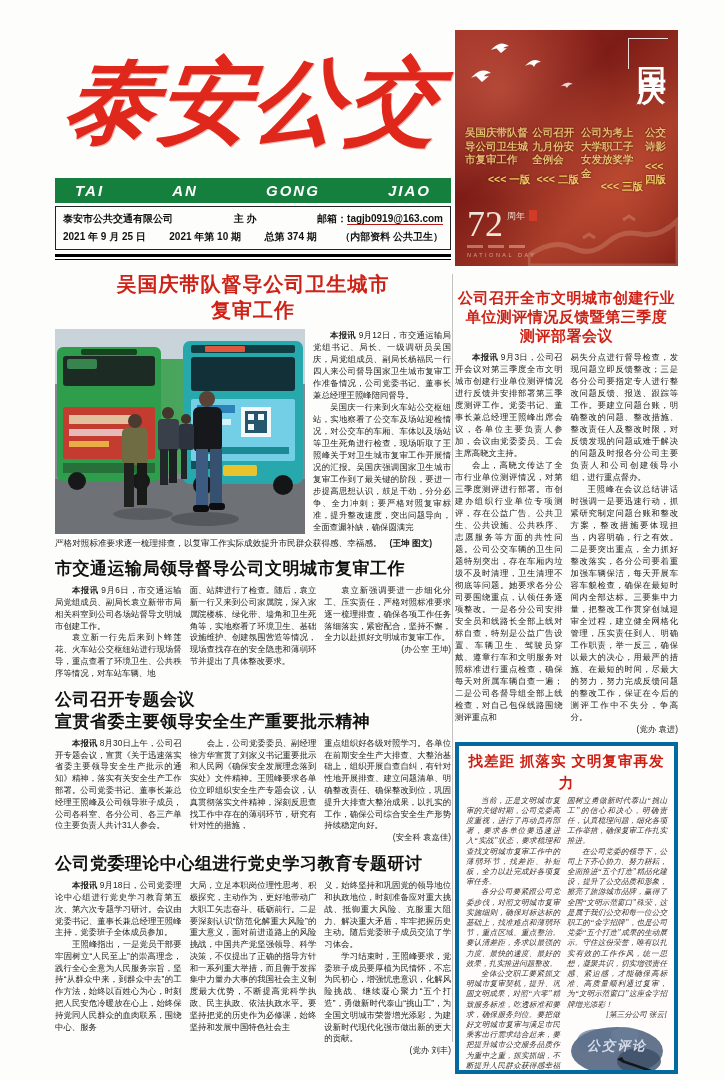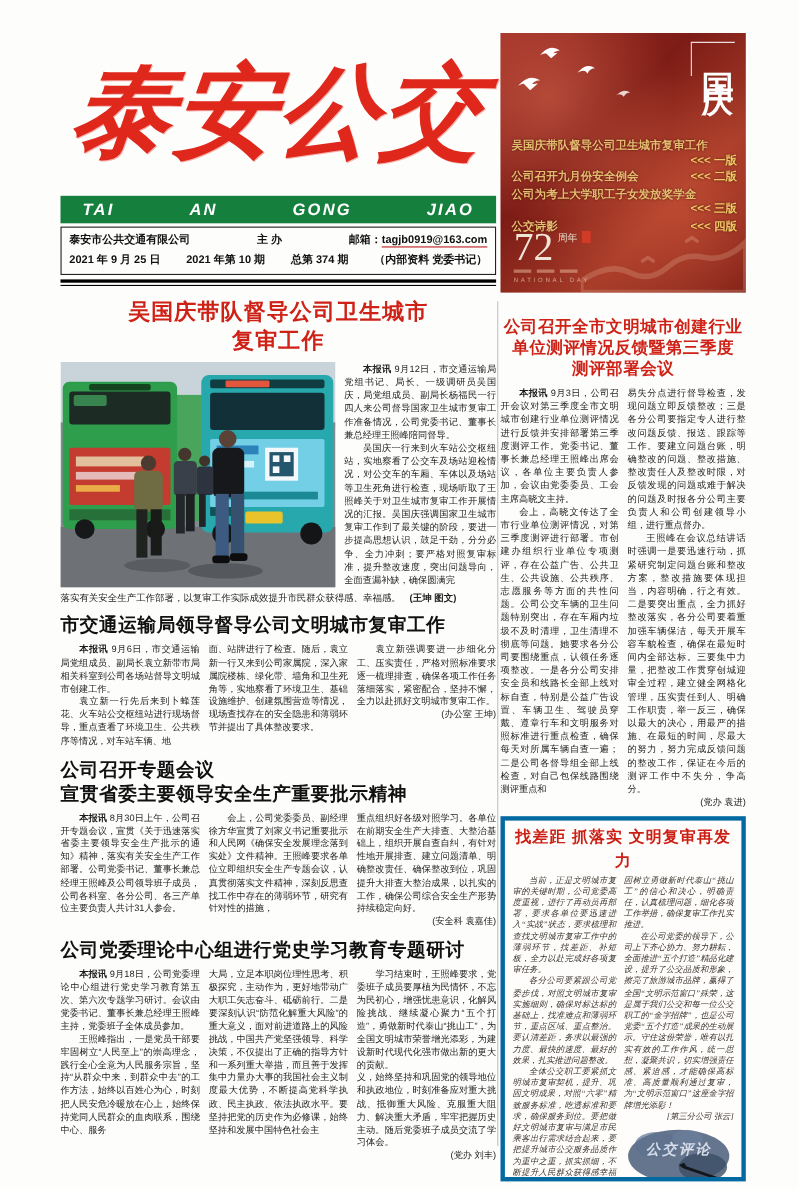--- a/index.html
+++ b/index.html
@@ -23,21 +23,21 @@
   .ndbox{position:absolute;left:455px;top:30px;width:223px;height:236px;overflow:hidden;
          background:
            radial-gradient(circle at 20% 25%, rgba(233,120,90,.45), rgba(0,0,0,0) 45%),
            radial-gradient(circle at 75% 70%, rgba(214,90,60,.5), rgba(0,0,0,0) 55%),
            linear-gradient(135deg,#9d2d24 0%,#7d1c16 38%,#a43a28 68%,#731812 100%);}
   .guoqing{position:absolute;top:8px;right:10px;writing-mode:vertical-rl;color:#fff;
            font-family:"Liberation Serif",serif;font-weight:bold;font-size:29px;
            letter-spacing:8px;border-left:1px solid rgba(255,255,255,.85);
            border-top:1px solid rgba(255,255,255,.85);padding:4px 2px 10px 8px;line-height:1;}
   .doves{position:absolute;left:10px;top:8px;}
-  .ndindex{position:absolute;left:10px;right:8px;top:96px;display:flex;flex-direction:column;
+  .ndindex{position:absolute;left:10px;right:8px;top:96px;display:flex;flex-direction:row;
            gap:2px;color:#e3bd6f;font-weight:bold;font-size:10.5px;line-height:13.5px;
            text-shadow:0 0 2px rgba(60,0,0,.8);}
   .nditem{display:flex;flex-wrap:wrap;}
   .nditem .pg{margin-left:auto;color:#f0cc66;}
   .badge{position:absolute;left:12px;bottom:8px;color:#f3e9dc;}
   .b72{display:flex;align-items:flex-start;gap:4px;}
   .n72{font-size:36px;line-height:34px;font-family:"Liberation Serif",serif;color:#efe4d6;}
   .zhn{font-size:9px;margin-top:3px;color:#e9d9c8;}
   .seal{width:8px;height:11px;background:#d23b26;margin-top:3px;}
   .deco-dash{display:flex;gap:5px;margin-top:4px;}
@@ -100,21 +100,21 @@
         <span>泰安市公共交通有限公司</span>
         <span>主  办</span>
         <span>
           <span>邮箱：</span><span class="email-u">tagjb0919@163.com</span>
         </span>
       </div>
       <div class="inforow">
         <span>2021 年 9 月 25 日</span>
         <span>2021 年第 10 期</span>
         <span>总第 374 期</span>
-        <span>（内部资料  党委书记）</span>
+        <span>（内部资料  公共卫生）</span>
       </div>
     </div>
     <div class="thick-rule"></div>
   </div>
 
   <div class="ndbox">
     <svg class="doves" width="120" height="70" viewBox="0 0 120 70">
       <path d="M28 10 q8 -8 16 -2 q-6 0 -8 6 q-2 -6 -10 -2 q4 -4 2 -2z M30 9 q6 2 12 1 l-6 5z" fill="#fff"></path>
       <path d="M8 38 q9 -9 18 -3 q-7 0 -9 7 q-2 -7 -11 -2z M10 37 q7 2 14 1 l-7 6z" fill="#fff"></path>
       <path d="M62 26 q7 -7 14 -2 q-5 0 -7 5 q-2 -5 -9 -1z" fill="#fff"></path>
@@ -229,21 +229,21 @@
             <rect x="124" y="95" width="15" height="26" rx="3" fill="#2e3340"></rect>
             <rect x="126" y="120" width="6" height="30" fill="#202328"></rect>
           </svg>
         </div>
         <div class="a1text">
           <p><b>本报讯</b><span> 9月12日，市交通运输局党组书记、局长、一级调研员吴国庆，局党组成员、副局长杨福民一行四人来公司督导国家卫生城市复审工作准备情况，公司党委书记、董事长兼总经理王照峰陪同督导。</span></p>
           <p>吴国庆一行来到火车站公交枢纽站，实地察看了公交车及场站迎检情况，对公交车的车厢、车体以及场站等卫生死角进行检查，现场听取了王照峰关于对卫生城市复审工作开展情况的汇报。吴国庆强调国家卫生城市复审工作到了最关键的阶段，要进一步提高思想认识，鼓足干劲，分分必争、全力冲刺；要严格对照复审标准，提升整改速度，突出问题导向，全面查漏补缺，确保圆满完</p>
         </div>
       </div>
       <div class="caption">
-        <span>落实有关安全生产工作部署，以复审工作实际成效提升市民群众获得感、幸福感。</span>
+        <span>严格对照标准要求逐一梳理排查，以复审工作实际成效提升市民群众获得感、幸福感。</span>
         <b>(王坤 图文)</b>
       </div>
     </div>
 
     <div>
       <div class="hl-black a-head">市交通运输局领导督导公司文明城市复审工作</div>
       <div class="bodyflex">
         <div class="bcol">
           <p><b>本报讯</b><span> 9月6日，市交通运输局党组成员、副局长袁立新带市局相关科室到公司各场站督导文明城市创建工作。</span></p>
           <p>袁立新一行先后来到卜蜂莲花、火车站公交枢纽站进行现场督导，重点查看了环境卫生、公共秩序等情况，对车站车辆、地</p>
@@ -281,22 +281,22 @@
       <div class="hl-black a-head">公司党委理论中心组进行党史学习教育专题研讨</div>
       <div class="bodyflex">
         <div class="bcol">
           <p><b>本报讯</b><span> 9月18日，公司党委理论中心组进行党史学习教育第五次、第六次专题学习研讨。会议由党委书记、董事长兼总经理王照峰主持，党委班子全体成员参加。</span></p>
           <p>王照峰指出，一是党员干部要牢固树立“人民至上”的崇高理念，践行全心全意为人民服务宗旨，坚持“从群众中来，到群众中去”的工作方法，始终以百姓心为心，时刻把人民安危冷暖放在心上，始终保持党同人民群众的血肉联系，围绕中心、服务</p>
         </div>
         <div class="bcol">
           <p style="text-indent:0">大局，立足本职岗位理性思考、积极探究，主动作为，更好地带动广大职工矢志奋斗、砥砺前行。二是要深刻认识“防范化解重大风险”的重大意义，面对前进道路上的风险挑战，中国共产党坚强领导、科学决策，不仅提出了正确的指导方针和一系列重大举措，而且善于发挥集中力量办大事的我国社会主义制度最大优势，不断提高党科学执政、民主执政、依法执政水平。要坚持把党的历史作为必修课，始终坚持和发展中国特色社会主</p>
         </div>
         <div class="bcol">
+          <p style="text-indent:0">义，始终坚持和巩固党的领导地位和执政地位，时刻准备应对重大挑战、抵御重大风险、克服重大阻力、解决重大矛盾，牢牢把握历史主动。随后党委班子成员交流了学习体会。</p>
           <p>学习结束时，王照峰要求，党委班子成员要厚植为民情怀，不忘为民初心，增强忧患意识，化解风险挑战、继续凝心聚力“五个打造”，勇做新时代泰山“挑山工”，为全国文明城市荣誉增光添彩，为建设新时代现代化强市做出新的更大的贡献。</p>
-          <p style="text-indent:0">义，始终坚持和巩固党的领导地位和执政地位，时刻准备应对重大挑战、抵御重大风险、克服重大阻力、解决重大矛盾，牢牢把握历史主动。随后党委班子成员交流了学习体会。</p>
           <p class="byline">(党办 刘丰)</p>
         </div>
       </div>
     </div>
   </div>
 
   <div class="vrule"></div>
 
   <div class="colR">
 

